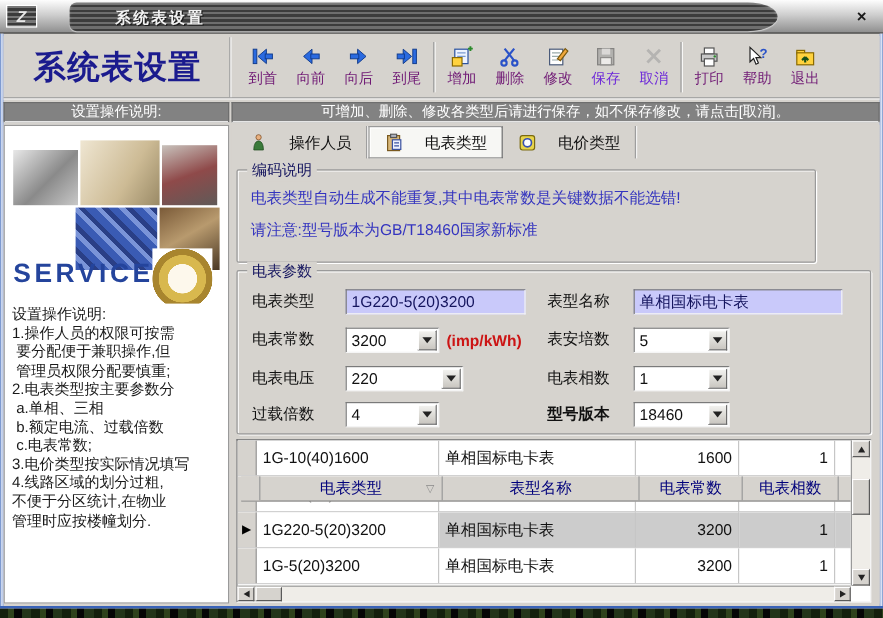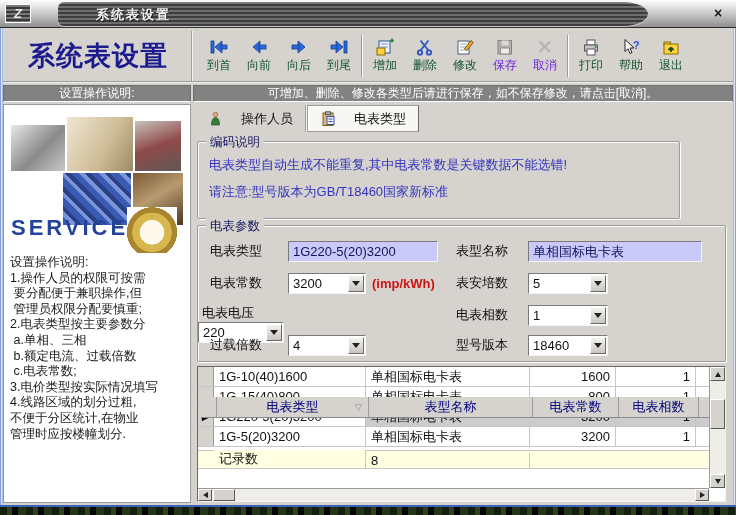--- a/index.html
+++ b/index.html
@@ -32,21 +32,21 @@
     background:repeating-linear-gradient(90deg,#14200d 0 7px,#2f421c 7px 12px,#060606 12px 18px,#24351a 18px 26px);}
   
   .header{position:absolute;left:3px;top:30px;width:730px;height:53px;background:var(--window-bg);
     border-bottom:2px groove #f0f0f0;}
   .app-title-box{position:absolute;left:2px;top:1px;width:188px;height:50px;display:flex;align-items:center;justify-content:center;
     border-right:2px groove #f4f4f4;}
   .app-title{font-family:"Liberation Serif","DejaVu Serif",serif;font-size:27px;font-weight:bold;color:var(--accent-navy);letter-spacing:1px;}
   .toolbar{position:absolute;left:196px;top:1px;height:50px;display:flex;align-items:stretch;}
   .tbtn{width:40px;display:flex;flex-direction:column;align-items:center;justify-content:center;gap:1px;cursor:default;}
   .tbtn svg{width:22px;height:18px;}
-  .tbtn .tlabel{font-size:12px;color:#14532d;white-space:nowrap;}
+  .tbtn .tlabel{font-size:12px;color:#701a75;white-space:nowrap;}
   .tbtn.disabled .tlabel{color:#6d28d9;}
   .tbtn.disabled svg{filter:grayscale(1) opacity(.55);}
   .tsep{width:2px;margin:4px 2px;border-left:1px solid #9a9a9a;border-right:1px solid #fff;}
   
   .cap{position:absolute;top:85px;height:17px;background:var(--bar-gray);color:#fff;
     display:flex;align-items:center;justify-content:center;font-size:12px;
     border:1px solid #6e6e6e;border-bottom-color:#fff;}
   .cap-left{left:3px;width:188px;}
   .cap-right{left:193px;width:540px;}
   
@@ -83,21 +83,21 @@
     display:flex;align-items:center;cursor:default;}
   .combo .cval{flex:1;padding:0 4px;font-size:13px;color:#111;}
   .combo .cbtn{width:16px;height:17px;margin:1px;background:linear-gradient(180deg,#f2f2ef,#c9c6c0);
     border:1px solid;border-color:#fff #6a6a6a #6a6a6a #fff;display:flex;align-items:center;justify-content:center;}
   .tri-down{width:0;height:0;border-left:4px solid transparent;border-right:4px solid transparent;border-top:5px solid #222;}
   .unit-red{font-size:13px;color:var(--alert-red);margin-left:6px;font-weight:bold;}
   
   .grid{position:absolute;left:4px;top:262px;width:529px;height:136px;background:#fff;
     border:1px solid;border-color:#6a6a6a #f4f4f4 #f4f4f4 #6a6a6a;}
   .g-inner{position:absolute;left:0;top:0;right:16px;bottom:13px;overflow:hidden;}
-  .grow{display:flex;height:20px;border-bottom:1px solid #c6c6c6;background:#fff;}
+  .grow{display:flex;height:30px;border-bottom:1px solid #c6c6c6;background:#fff;}
   .grow.header{height:21px;background:var(--window-bg);border-bottom:1px solid #8a8a8a;}
   .gcell{border-right:1px solid #c6c6c6;padding:0 5px;display:flex;align-items:center;font-size:13px;color:#111;overflow:hidden;white-space:nowrap;}
   .grow.header .gcell{justify-content:center;color:var(--table-header-text);border-right:1px solid #9a9a9a;position:relative;}
   .c-ind{width:16px;padding:0;justify-content:center;background:var(--window-bg);border-right:1px solid #9a9a9a;}
   .c-type{width:152px;} .c-name{width:164px;} .c-const{width:86px;justify-content:flex-end;} .c-ph{width:80px;justify-content:flex-end;}
   .c-fill{flex:1;border-right:none;}
   .grow.selected .gcell:not(.c-ind):not(.c-type){background:var(--row-selected);}
   .rowmark{font-size:10px;color:#000;line-height:1;}
   .sortmark{position:absolute;right:6px;font-size:9px;color:#8a8a8a;}
   .gap-row{height:4px;background:#fff;border-bottom:1px solid #c6c6c6;}
@@ -297,20 +297,27 @@
       <div class="tab active">
         <svg viewBox="0 0 16 16">
             <rect x="2.5" y="2" width="10" height="12.5" fill="#d9b87a" stroke="#7a5a20"></rect>
             <rect x="5" y="0.8" width="5" height="2.8" fill="#b0b4c0" stroke="#555"></rect>
             <rect x="6.5" y="5.5" width="7" height="8" fill="#eef2ff" stroke="#3a52a0"></rect>
             <line x1="8" y1="8" x2="12" y2="8" stroke="#3a52a0"></line>
             <line x1="8" y1="10.5" x2="12" y2="10.5" stroke="#3a52a0"></line>
           </svg>
         <span>电表类型</span>
       </div>
+      <div class="tab">
+        <svg viewBox="0 0 16 16">
+            <rect x="2" y="2" width="12" height="12" rx="2" fill="#e8d44a" stroke="#7a6a10"></rect>
+            <circle cx="8" cy="8" r="3.4" fill="#fff" stroke="#3a52b0" stroke-width="1.4"></circle>
+          </svg>
+        <span>电价类型</span>
+      </div>
     </div>
 
     <div class="gbox gbox-encoding">
       <span class="gtitle">编码说明</span>
       <div class="note note1">电表类型自动生成不能重复,其中电表常数是关键数据不能选错!</div>
       <div class="note note2">请注意:型号版本为GB/T18460国家新标准</div>
     </div>
 
     <div class="gbox gbox-params">
       <span class="gtitle">电表参数</span>
@@ -337,23 +344,23 @@
       <div class="frow" style="left:258px;top:46px;">
         <span class="flabel" style="width:72px;">表安培数</span>
         <div class="combo" style="width:80px;">
           <span class="cval">5</span>
           <span class="cbtn">
               <span class="tri-down"></span>
             </span>
         </div>
       </div>
 
-      <div class="frow" style="left:0;top:78px;flex-direction:column;">
+      <div class="frow" style="left:12px;top:78px;">
         <span class="flabel" style="width:78px;">电表电压</span>
-        <div class="combo" style="width:86px;">
+        <div class="combo" style="width:98px;">
           <span class="cval">220</span>
           <span class="cbtn">
               <span class="tri-down"></span>
             </span>
         </div>
       </div>
       <div class="frow" style="left:258px;top:78px;">
         <span class="flabel" style="width:72px;">电表相数</span>
         <div class="combo" style="width:80px;">
           <span class="cval">1</span>
@@ -366,21 +373,21 @@
       <div class="frow" style="left:12px;top:108px;">
         <span class="flabel" style="width:78px;">过载倍数</span>
         <div class="combo" style="width:78px;">
           <span class="cval">4</span>
           <span class="cbtn">
               <span class="tri-down"></span>
             </span>
         </div>
       </div>
       <div class="frow" style="left:258px;top:108px;">
-        <span class="flabel" style="width:72px;">型号版本</span>
+        <span class="flabel" style="width:72px;font-weight:bold;">型号版本</span>
         <div class="combo" style="width:80px;">
           <span class="cval">18460</span>
           <span class="cbtn">
               <span class="tri-down"></span>
             </span>
         </div>
       </div>
     </div>
 
     <div class="grid">

